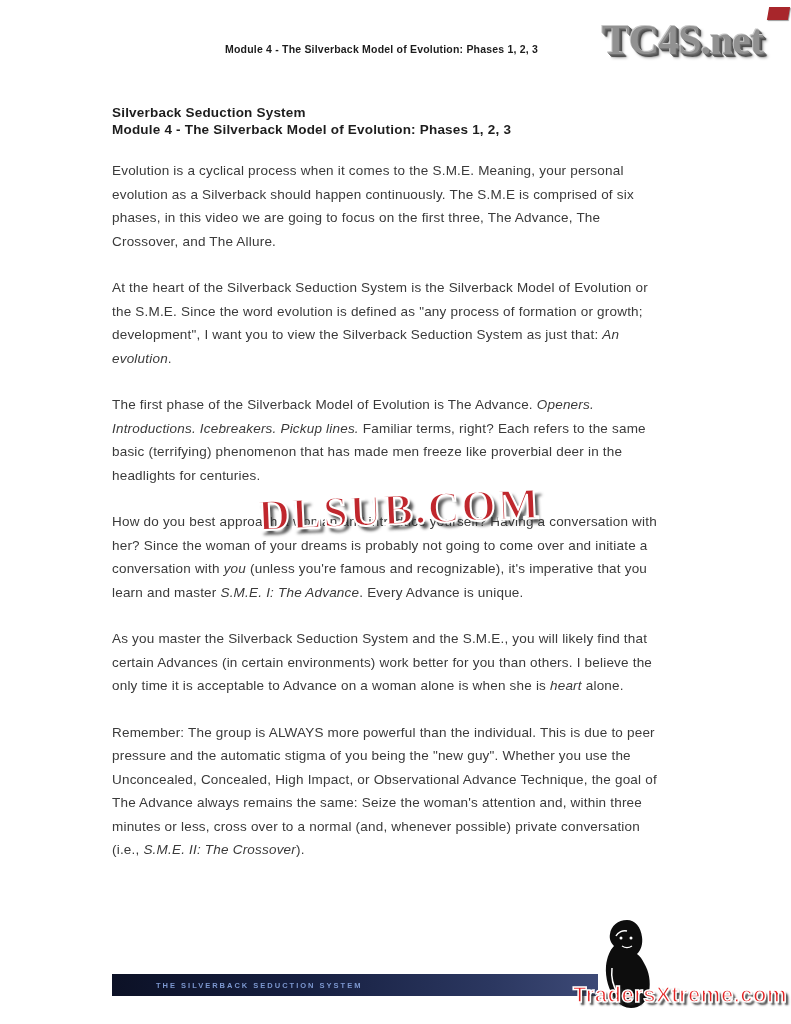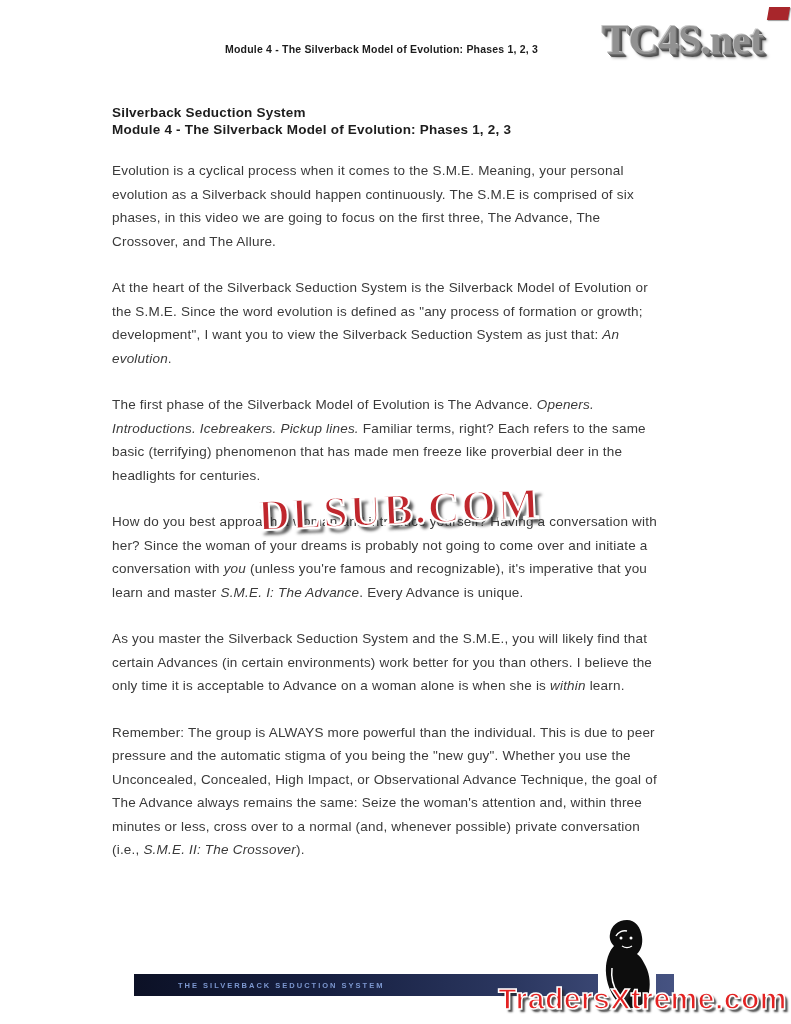--- a/index.html
+++ b/index.html
@@ -94,21 +94,20 @@
   .footer-banner {
     position: absolute;
     left: 112px;
     top: 974px;
     width: 540px;
     height: 22px;
     z-index: 1;
     background: linear-gradient(90deg, #0c1126 0%, #161f40 35%, #2b3760 70%, #465382 100%);
     display: flex;
     align-items: center;
-    margin-left: 22px;
   }
   .footer-banner-text {
     margin-left: 44px;
     font-size: 7.5px;
     font-weight: bold;
     letter-spacing: 2px;
     color: #7c97cf;
     white-space: nowrap;
   }
 
@@ -124,21 +123,21 @@
   }
 
   
   .wm-bottom {
     position: absolute;
     top: 982px;
     right: 4px;
     z-index: 4;
     font-family: "Liberation Sans", sans-serif;
     font-weight: bold;
-    font-size: 30px;
+    font-size: 22px;
     letter-spacing: 0.5px;
     color: #e32222;
     -webkit-text-stroke: 1.5px #ffffff;
     text-shadow: 3px 3px 2px rgba(40,40,40,0.85);
   }
 </style>
 </head>
 <body>
 
 <div class="page">
@@ -155,21 +154,21 @@
     </div>
 
     <p class="para"><span>Evolution is a cyclical process when it comes to the S.M.E. Meaning, your personal evolution as a Silverback should happen continuously. The S.M.E is comprised of six phases, in this video we are going to focus on the first three, The Advance, The Crossover, and The Allure.</span></p>
 
     <p class="para"><span>At the heart of the Silverback Seduction System is the Silverback Model of Evolution or the S.M.E. Since the word evolution is defined as "any process of formation or growth; development", I want you to view the Silverback Seduction System as just that: </span><span class="it">An evolution</span><span>.</span></p>
 
     <p class="para"><span>The first phase of the Silverback Model of Evolution is The Advance. </span><span class="it">Openers. Introductions. Icebreakers. Pickup lines.</span><span> Familiar terms, right? Each refers to the same basic (terrifying) phenomenon that has made men freeze like proverbial deer in the headlights for centuries.</span></p>
 
     <p class="para"><span>How do you best approach a woman and introduce yourself? Having a conversation with her? Since the woman of your dreams is probably not going to come over and initiate a conversation with </span><span class="it">you</span><span> (unless you're famous and recognizable), it's imperative that you learn and master </span><span class="it">S.M.E. I: The Advance</span><span>. Every Advance is unique.</span></p>
 
-    <p class="para"><span>As you master the Silverback Seduction System and the S.M.E., you will likely find that certain Advances (in certain environments) work better for you than others. I believe the only time it is acceptable to Advance on a woman alone is when she is </span><span class="it">within</span><span> learn.</span></p>
+    <p class="para"><span>As you master the Silverback Seduction System and the S.M.E., you will likely find that certain Advances (in certain environments) work better for you than others. I believe the only time it is acceptable to Advance on a woman alone is when she is </span><span class="it">heart</span><span> alone.</span></p>
 
     <p class="para"><span>Remember: The group is ALWAYS more powerful than the individual. This is due to peer pressure and the automatic stigma of you being the "new guy". Whether you use the Unconcealed, Concealed, High Impact, or Observational Advance Technique, the goal of The Advance always remains the same: Seize the woman's attention and, within three minutes or less, cross over to a normal (and, whenever possible) private conversation (i.e., </span><span class="it">S.M.E. II: The Crossover</span><span>).</span></p>
   </div>
 
   <div class="wm-center">DLSUB.COM</div>
 
   <div class="footer-banner">
     <span class="footer-banner-text">THE SILVERBACK SEDUCTION SYSTEM</span>
   </div>
 

